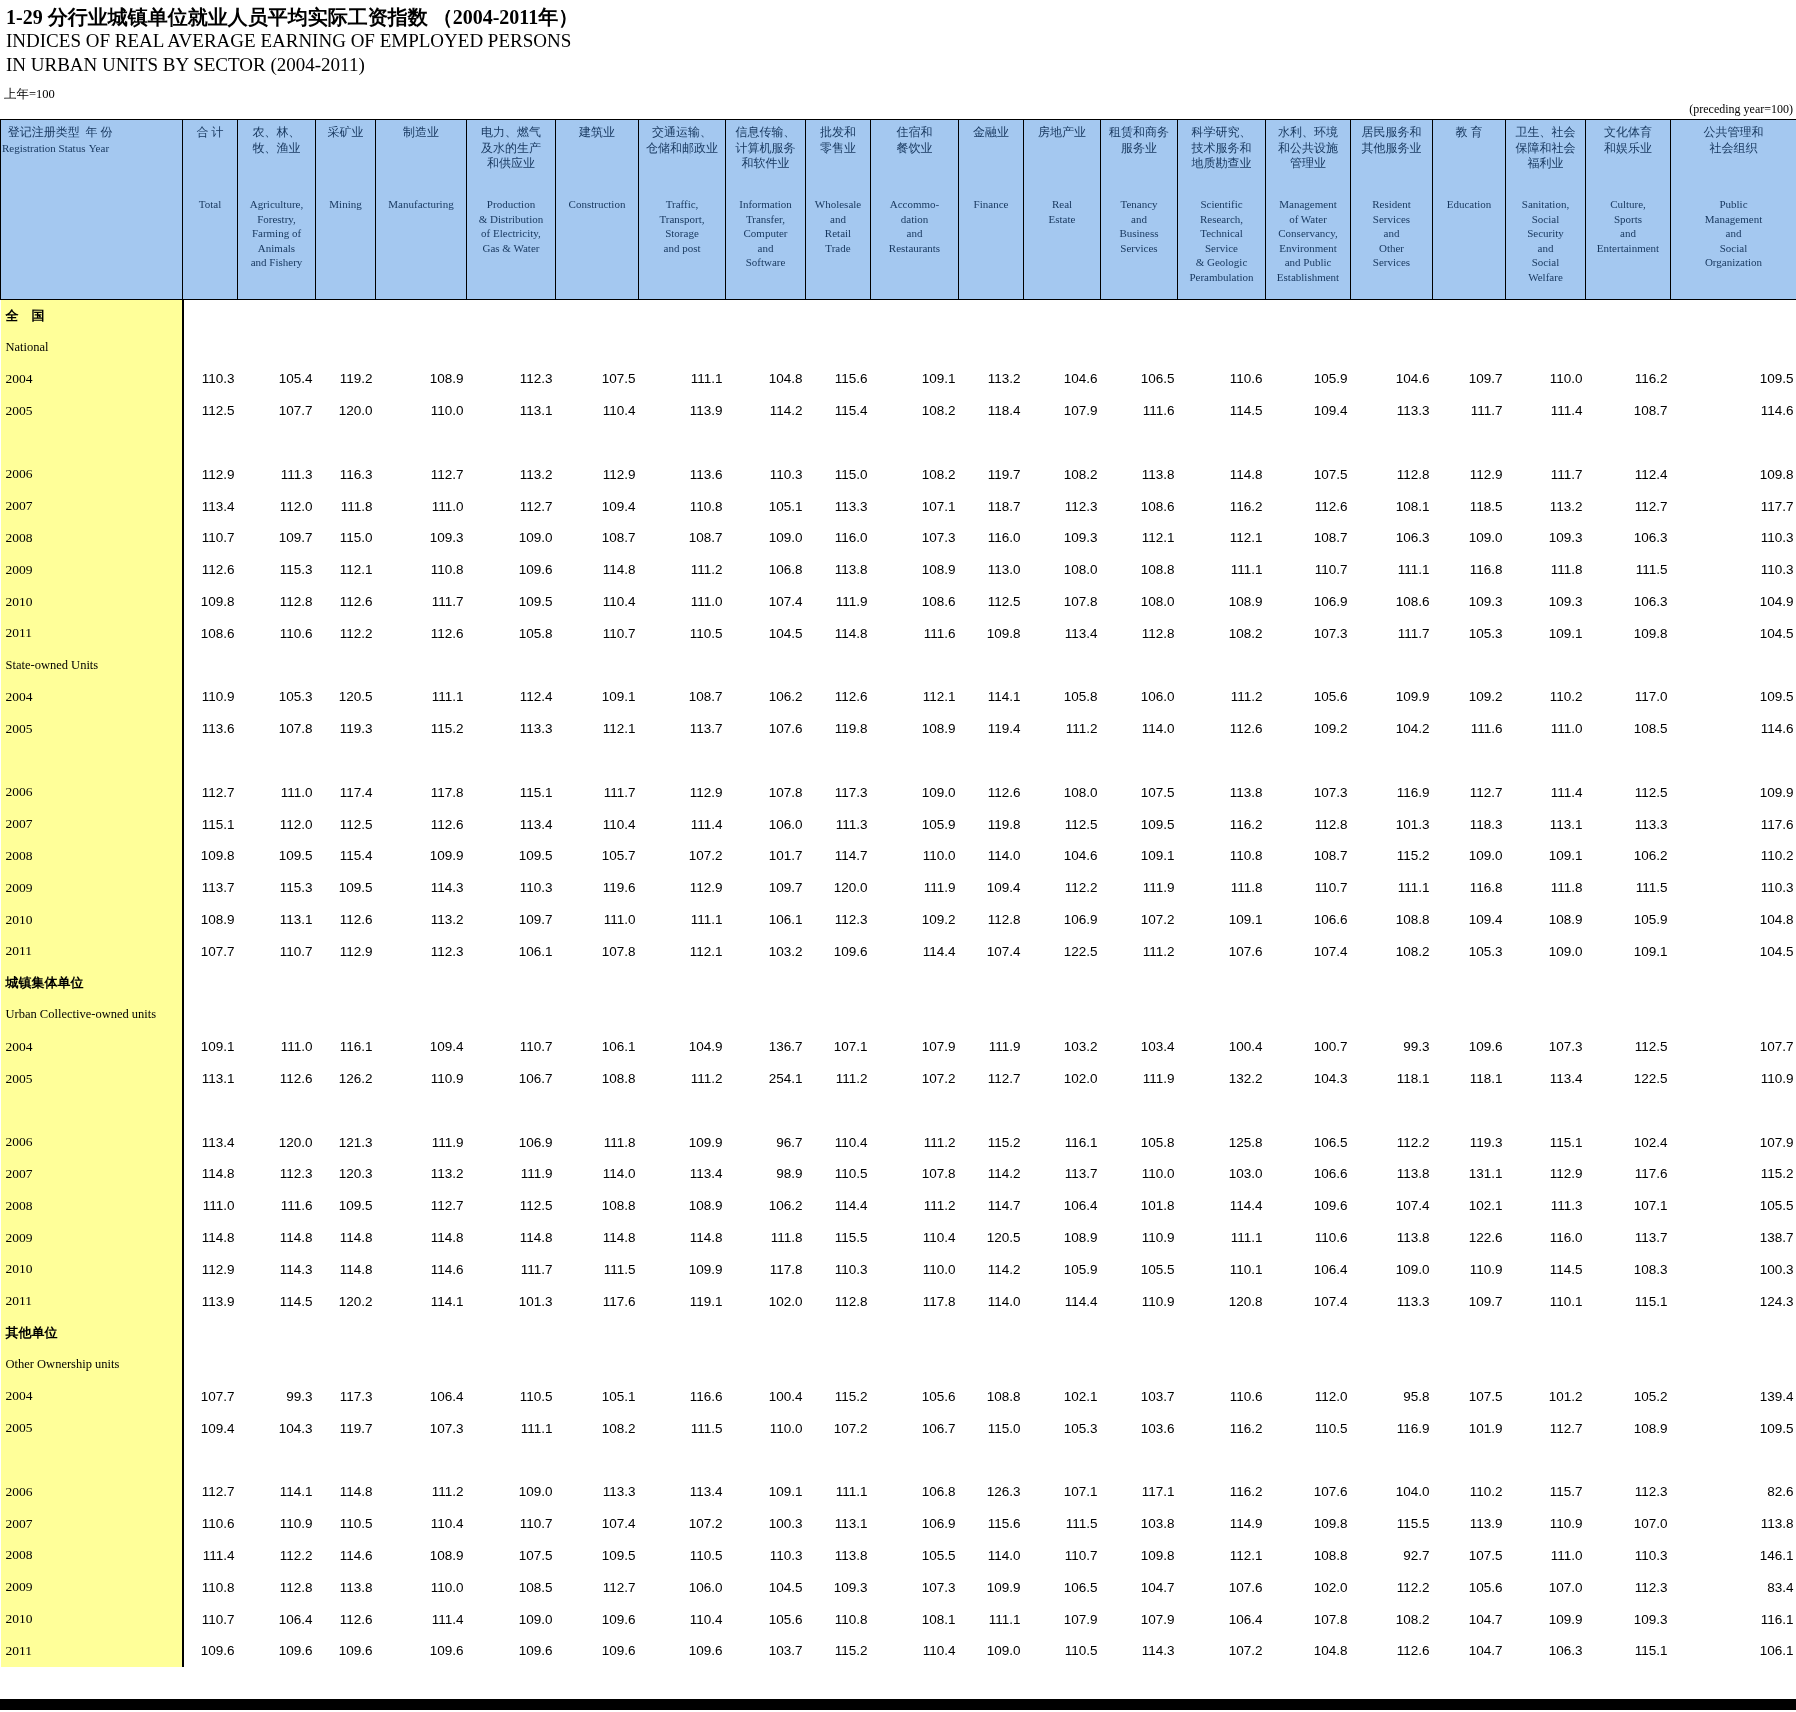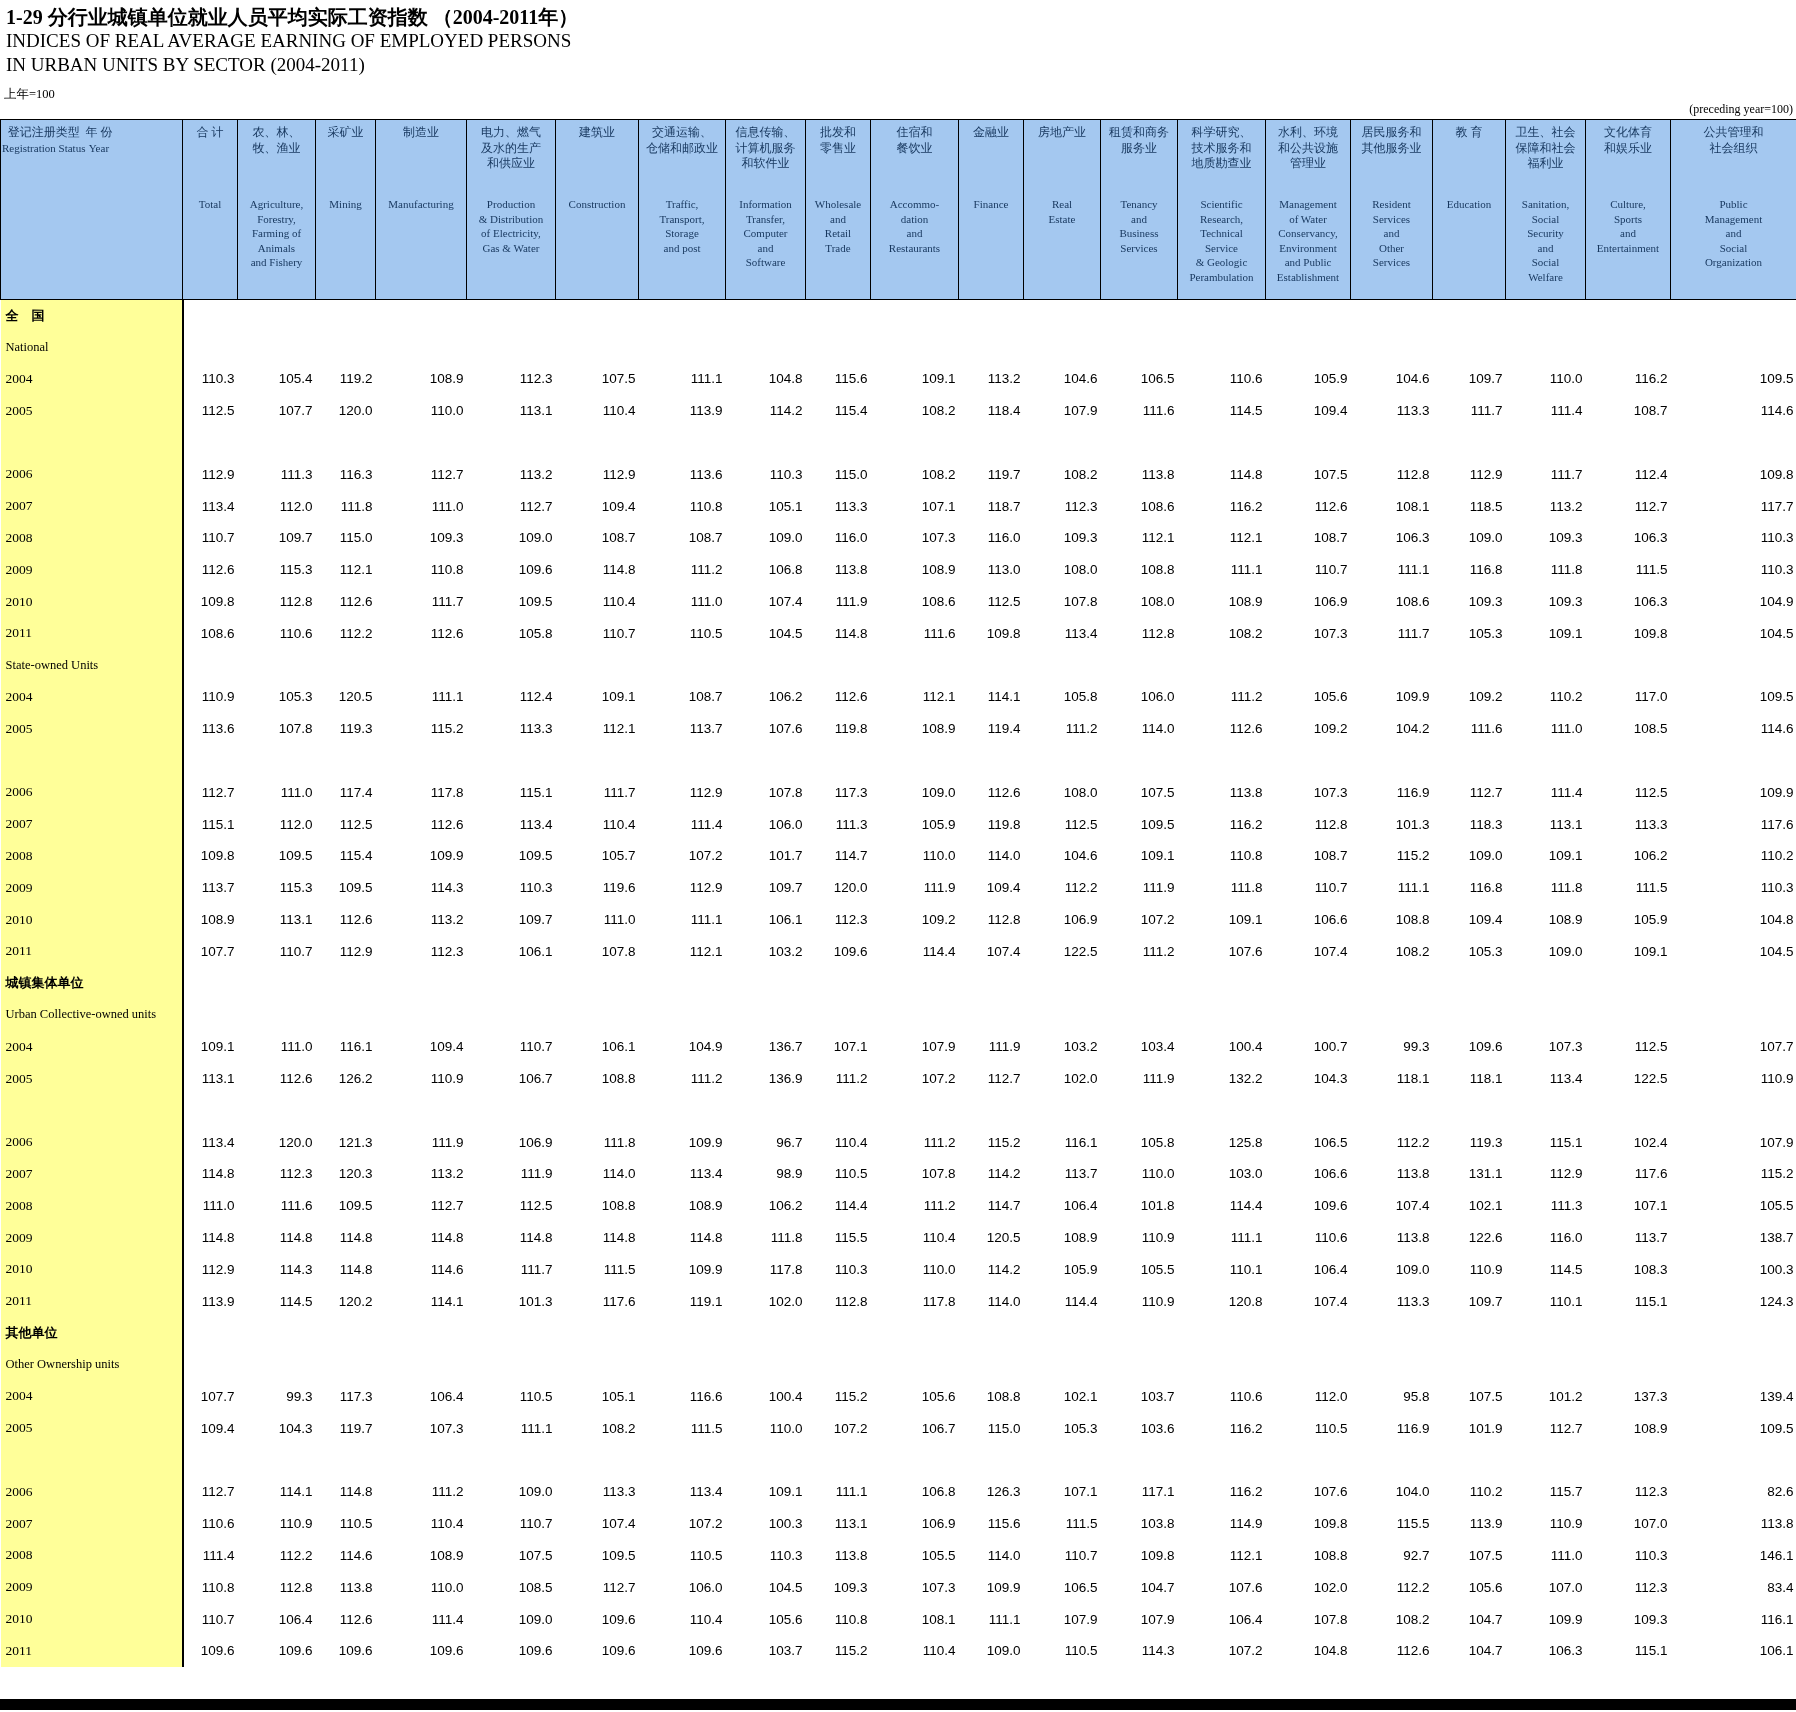--- a/index.html
+++ b/index.html
@@ -647,21 +647,21 @@
         </tr>
         <tr>
           <td class="lbl">2005</td>
           <td class="val">113.1</td>
           <td class="val">112.6</td>
           <td class="val">126.2</td>
           <td class="val">110.9</td>
           <td class="val">106.7</td>
           <td class="val">108.8</td>
           <td class="val">111.2</td>
-          <td class="val">136.9</td>
+          <td class="val">254.1</td>
           <td class="val">111.2</td>
           <td class="val">107.2</td>
           <td class="val">112.7</td>
           <td class="val">102.0</td>
           <td class="val">111.9</td>
           <td class="val">132.2</td>
           <td class="val">104.3</td>
           <td class="val">118.1</td>
           <td class="val">118.1</td>
           <td class="val">113.4</td>
@@ -831,21 +831,21 @@
           <td class="val">115.2</td>
           <td class="val">105.6</td>
           <td class="val">108.8</td>
           <td class="val">102.1</td>
           <td class="val">103.7</td>
           <td class="val">110.6</td>
           <td class="val">112.0</td>
           <td class="val">95.8</td>
           <td class="val">107.5</td>
           <td class="val">101.2</td>
-          <td class="val">137.3</td>
+          <td class="val">105.2</td>
           <td class="val">139.4</td>
         </tr>
         <tr>
           <td class="lbl">2005</td>
           <td class="val">109.4</td>
           <td class="val">104.3</td>
           <td class="val">119.7</td>
           <td class="val">107.3</td>
           <td class="val">111.1</td>
           <td class="val">108.2</td>

